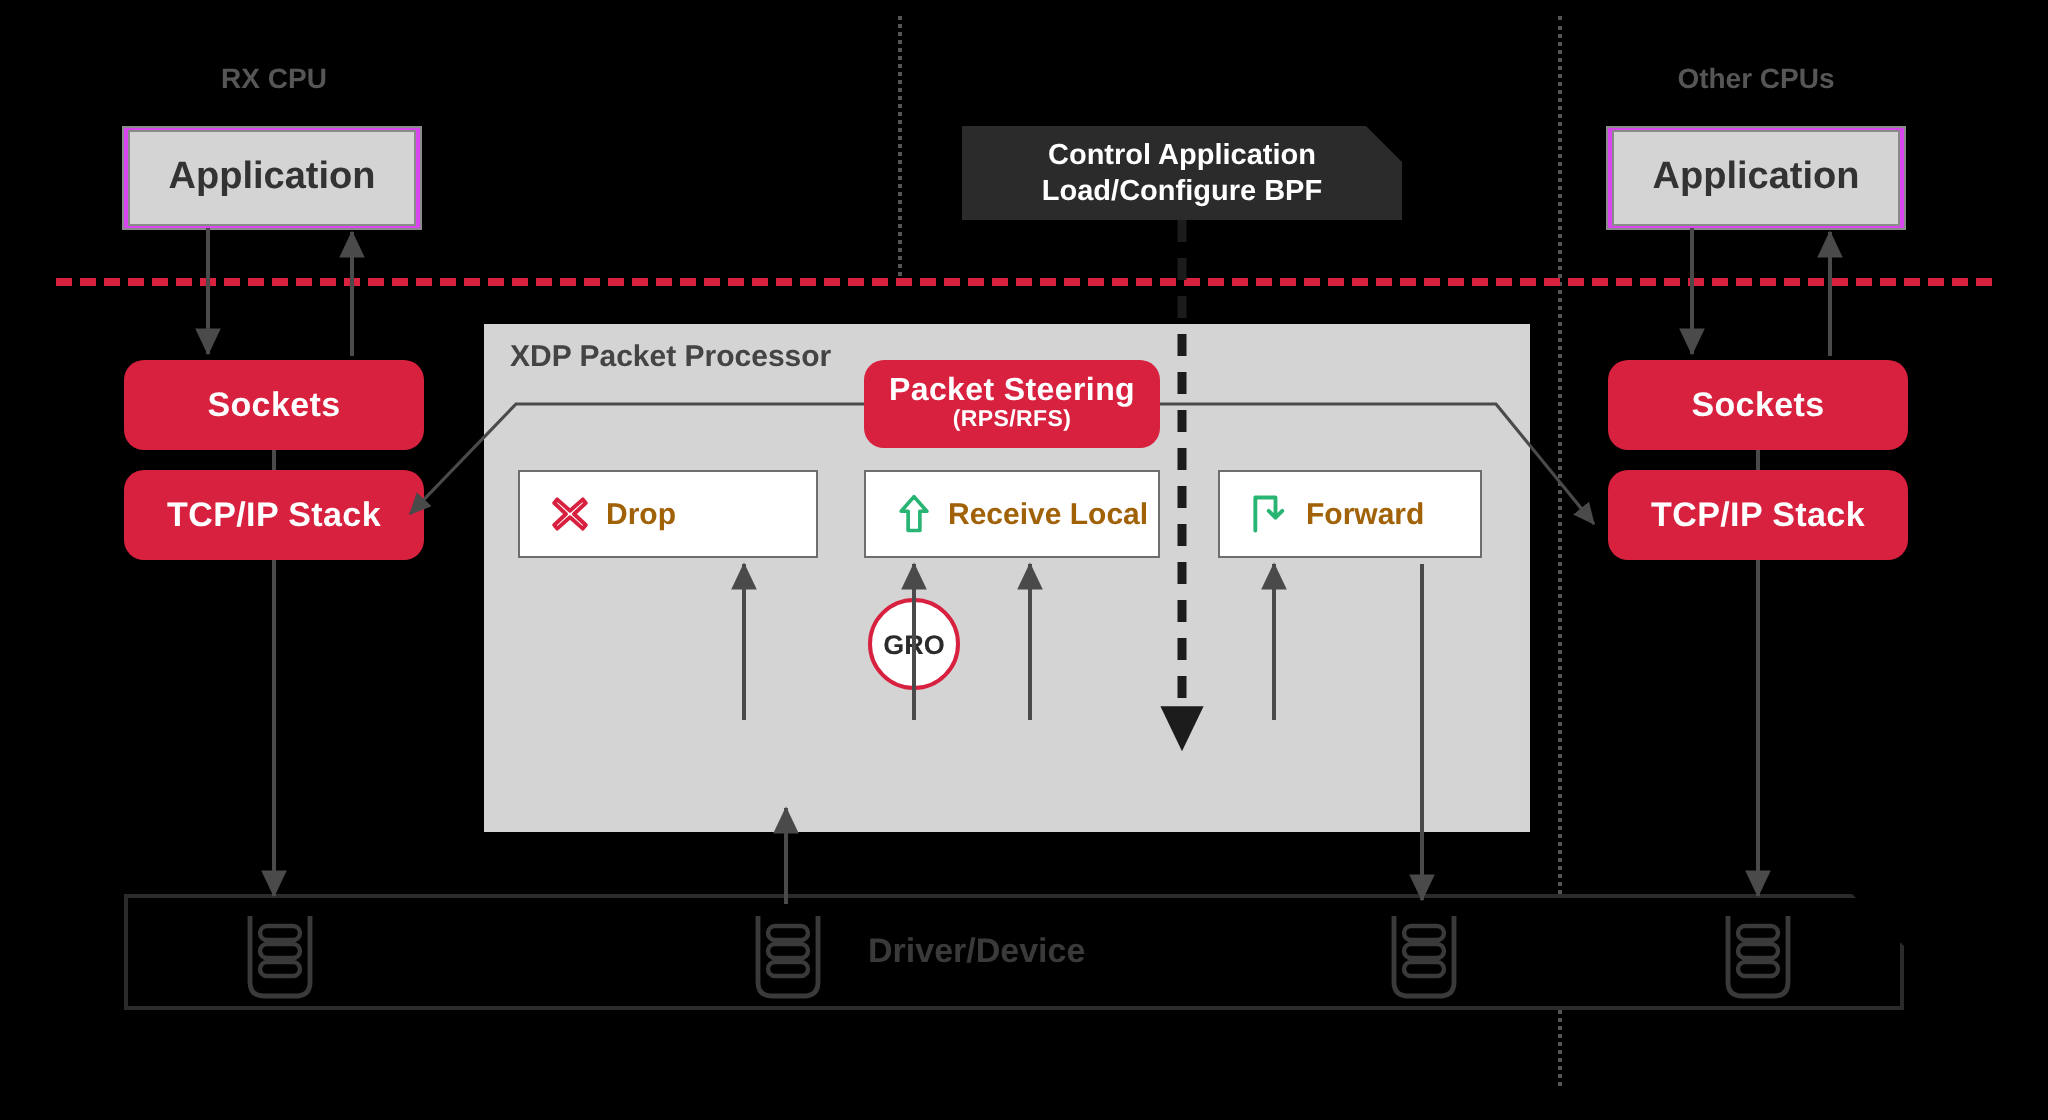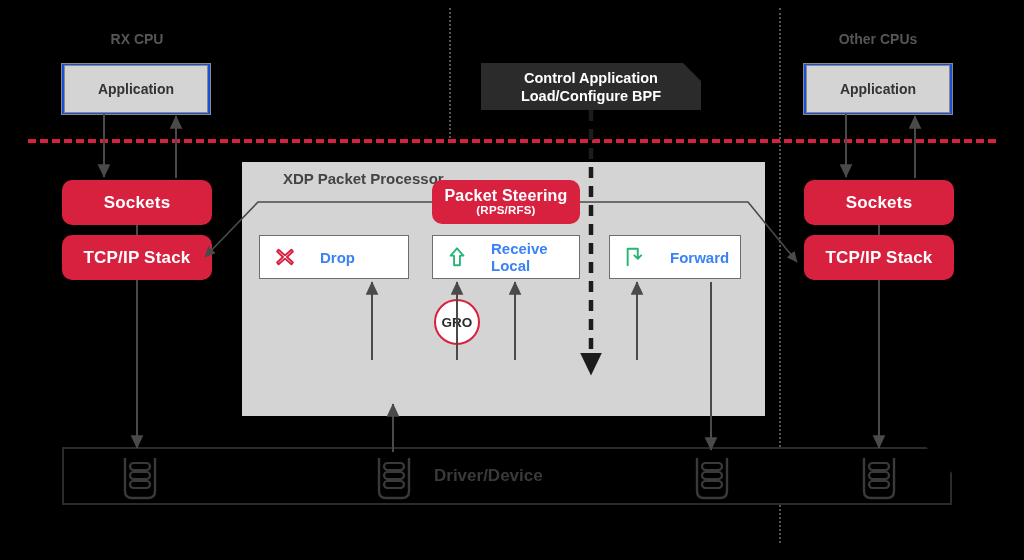--- a/index.html
+++ b/index.html
@@ -6,40 +6,40 @@
   body{width:1024px;height:560px;position:relative;overflow:hidden;
        font-family:"Liberation Sans", sans-serif;}
   #stage{position:absolute;left:0;top:0;width:976px;height:560px;background:#000;}
 
   .abs{position:absolute;box-sizing:border-box;}
 
   
   .redbox{background:#d8203f;color:#fff;font-weight:bold;display:flex;
           align-items:center;justify-content:center;text-align:center;
           font-size:17px;letter-spacing:.2px;border-radius:10px;}
-  .appbox{background:#d4d4d4;border:2px solid #1d4ed8;outline:1px solid #8a8a8a;
-          color:#333;font-weight:bold;font-size:14px;display:flex;
+  .appbox{background:#d4d4d4;border:2px solid #d946ef;outline:1px solid #8a8a8a;
+          color:#333;font-weight:bold;font-size:19px;display:flex;
           align-items:center;justify-content:center;}
   .appbox .inner{border:1px solid #8a8a8a;background:#d4d4d4;width:100%;height:100%;
           display:flex;align-items:center;justify-content:center;}
 
   .cpu-label{color:#565656;font-weight:bold;font-size:14px;text-align:center;}
 
   
   .ctrl{background:#2b2b2b;color:#fff;font-weight:bold;font-size:14.5px;
         line-height:18px;text-align:center;display:flex;align-items:center;
         justify-content:center;
         clip-path:polygon(0 0, calc(100% - 18px) 0, 100% 18px, 100% 100%, 0 100%);}
 
   
   .xdp{background:#d4d4d4;}
   .xdp-title{color:#444;font-weight:bold;font-size:15px;}
 
   .actbox{background:#fff;border:1px solid #6e6e6e;display:flex;align-items:center;
-          padding-left:14px;gap:24px;color:#3b82f6;font-weight:bold;font-size:15px;}
+          padding-left:14px;gap:7px;color:#a16207;font-weight:bold;font-size:15px;}
 
   .gro{border-radius:50%;background:#fff;border:2.5px solid #d8203f;
        display:flex;align-items:center;justify-content:center;
        color:#2b2b2b;font-weight:bold;font-size:13.5px;}
 
   
   .driver{border:2.5px solid #2b2b2b;background:#000;
           clip-path:polygon(0 0, calc(100% - 26px) 0, 100% 26px, 100% 100%, 0 100%);}
   .driver-label{color:#3a3a3a;font-weight:bold;font-size:17px;}
   .dot-sep{border-left:2px dotted #555;}
@@ -81,21 +81,21 @@
   <div class="abs kernel-line" style="left:28px;top:139px;width:968px;"></div>
 
   <div class="abs redbox" style="left:62px;top:180px;width:150px;height:45px;">Sockets</div>
   <div class="abs redbox" style="left:62px;top:235px;width:150px;height:45px;">TCP/IP Stack</div>
 
   <div class="abs redbox" style="left:804px;top:180px;width:150px;height:45px;">Sockets</div>
   <div class="abs redbox" style="left:804px;top:235px;width:150px;height:45px;">TCP/IP Stack</div>
 
   <div class="abs xdp" style="left:242px;top:162px;width:523px;height:254px;"></div>
 
-  <div class="abs xdp-title" style="left:255px;top:170px;margin-left:28px;">XDP Packet Processor</div>
+  <div class="abs xdp-title" style="left:255px;top:170px;">XDP Packet Processor</div>
 
   <div class="abs redbox" style="left:432px;top:180px;width:148px;height:44px;flex-direction:column;line-height:1.05;">
     <span style="font-size:16px;">Packet Steering</span>
     <span style="font-size:11.5px;font-weight:bold;">(RPS/RFS)</span>
   </div>
 
   <div class="abs actbox" style="left:259px;top:235px;width:150px;height:44px;">
     <span style="display:flex;">
       <svg width="22" height="22" viewBox="0 0 24 24" aria-hidden="true">
         <path d="M5 4 L12 10.2 L19 4 L20.6 6 L14.2 12 L20.6 18 L19 20 L12 13.8 L5 20 L3.4 18 L9.8 12 L3.4 6 Z" fill="none" stroke="#d8203f" stroke-width="2.1" stroke-linejoin="round"></path>

